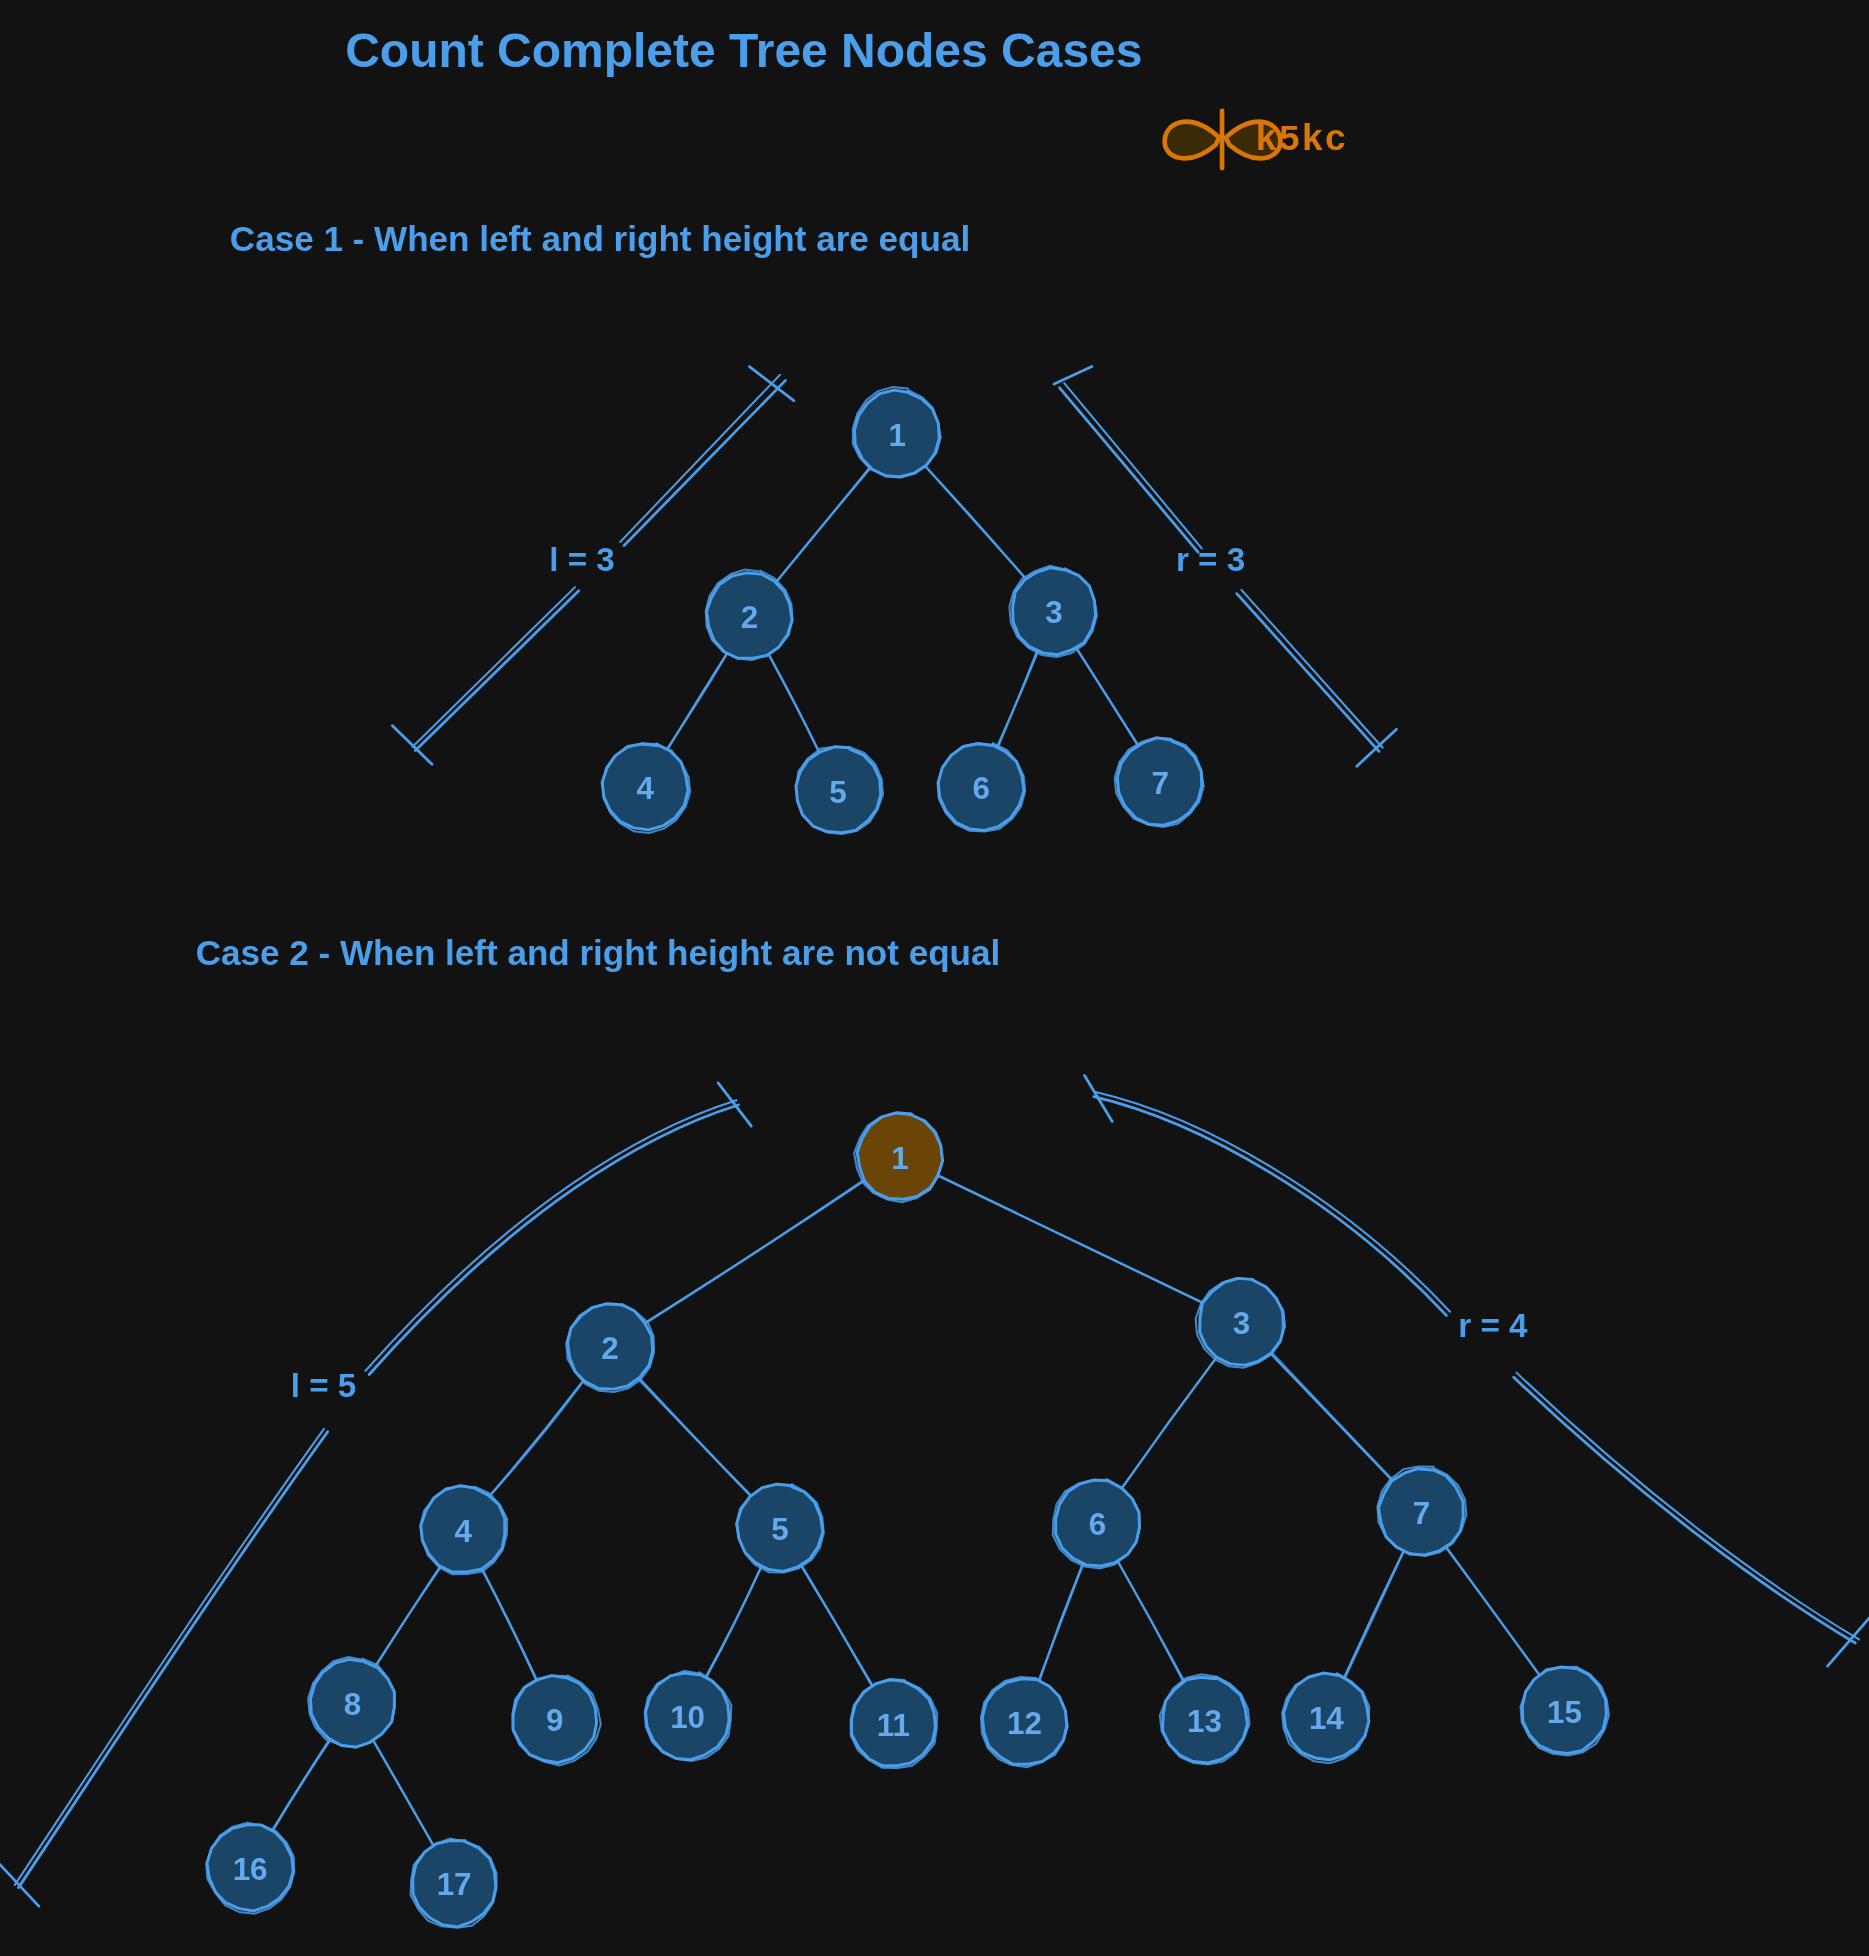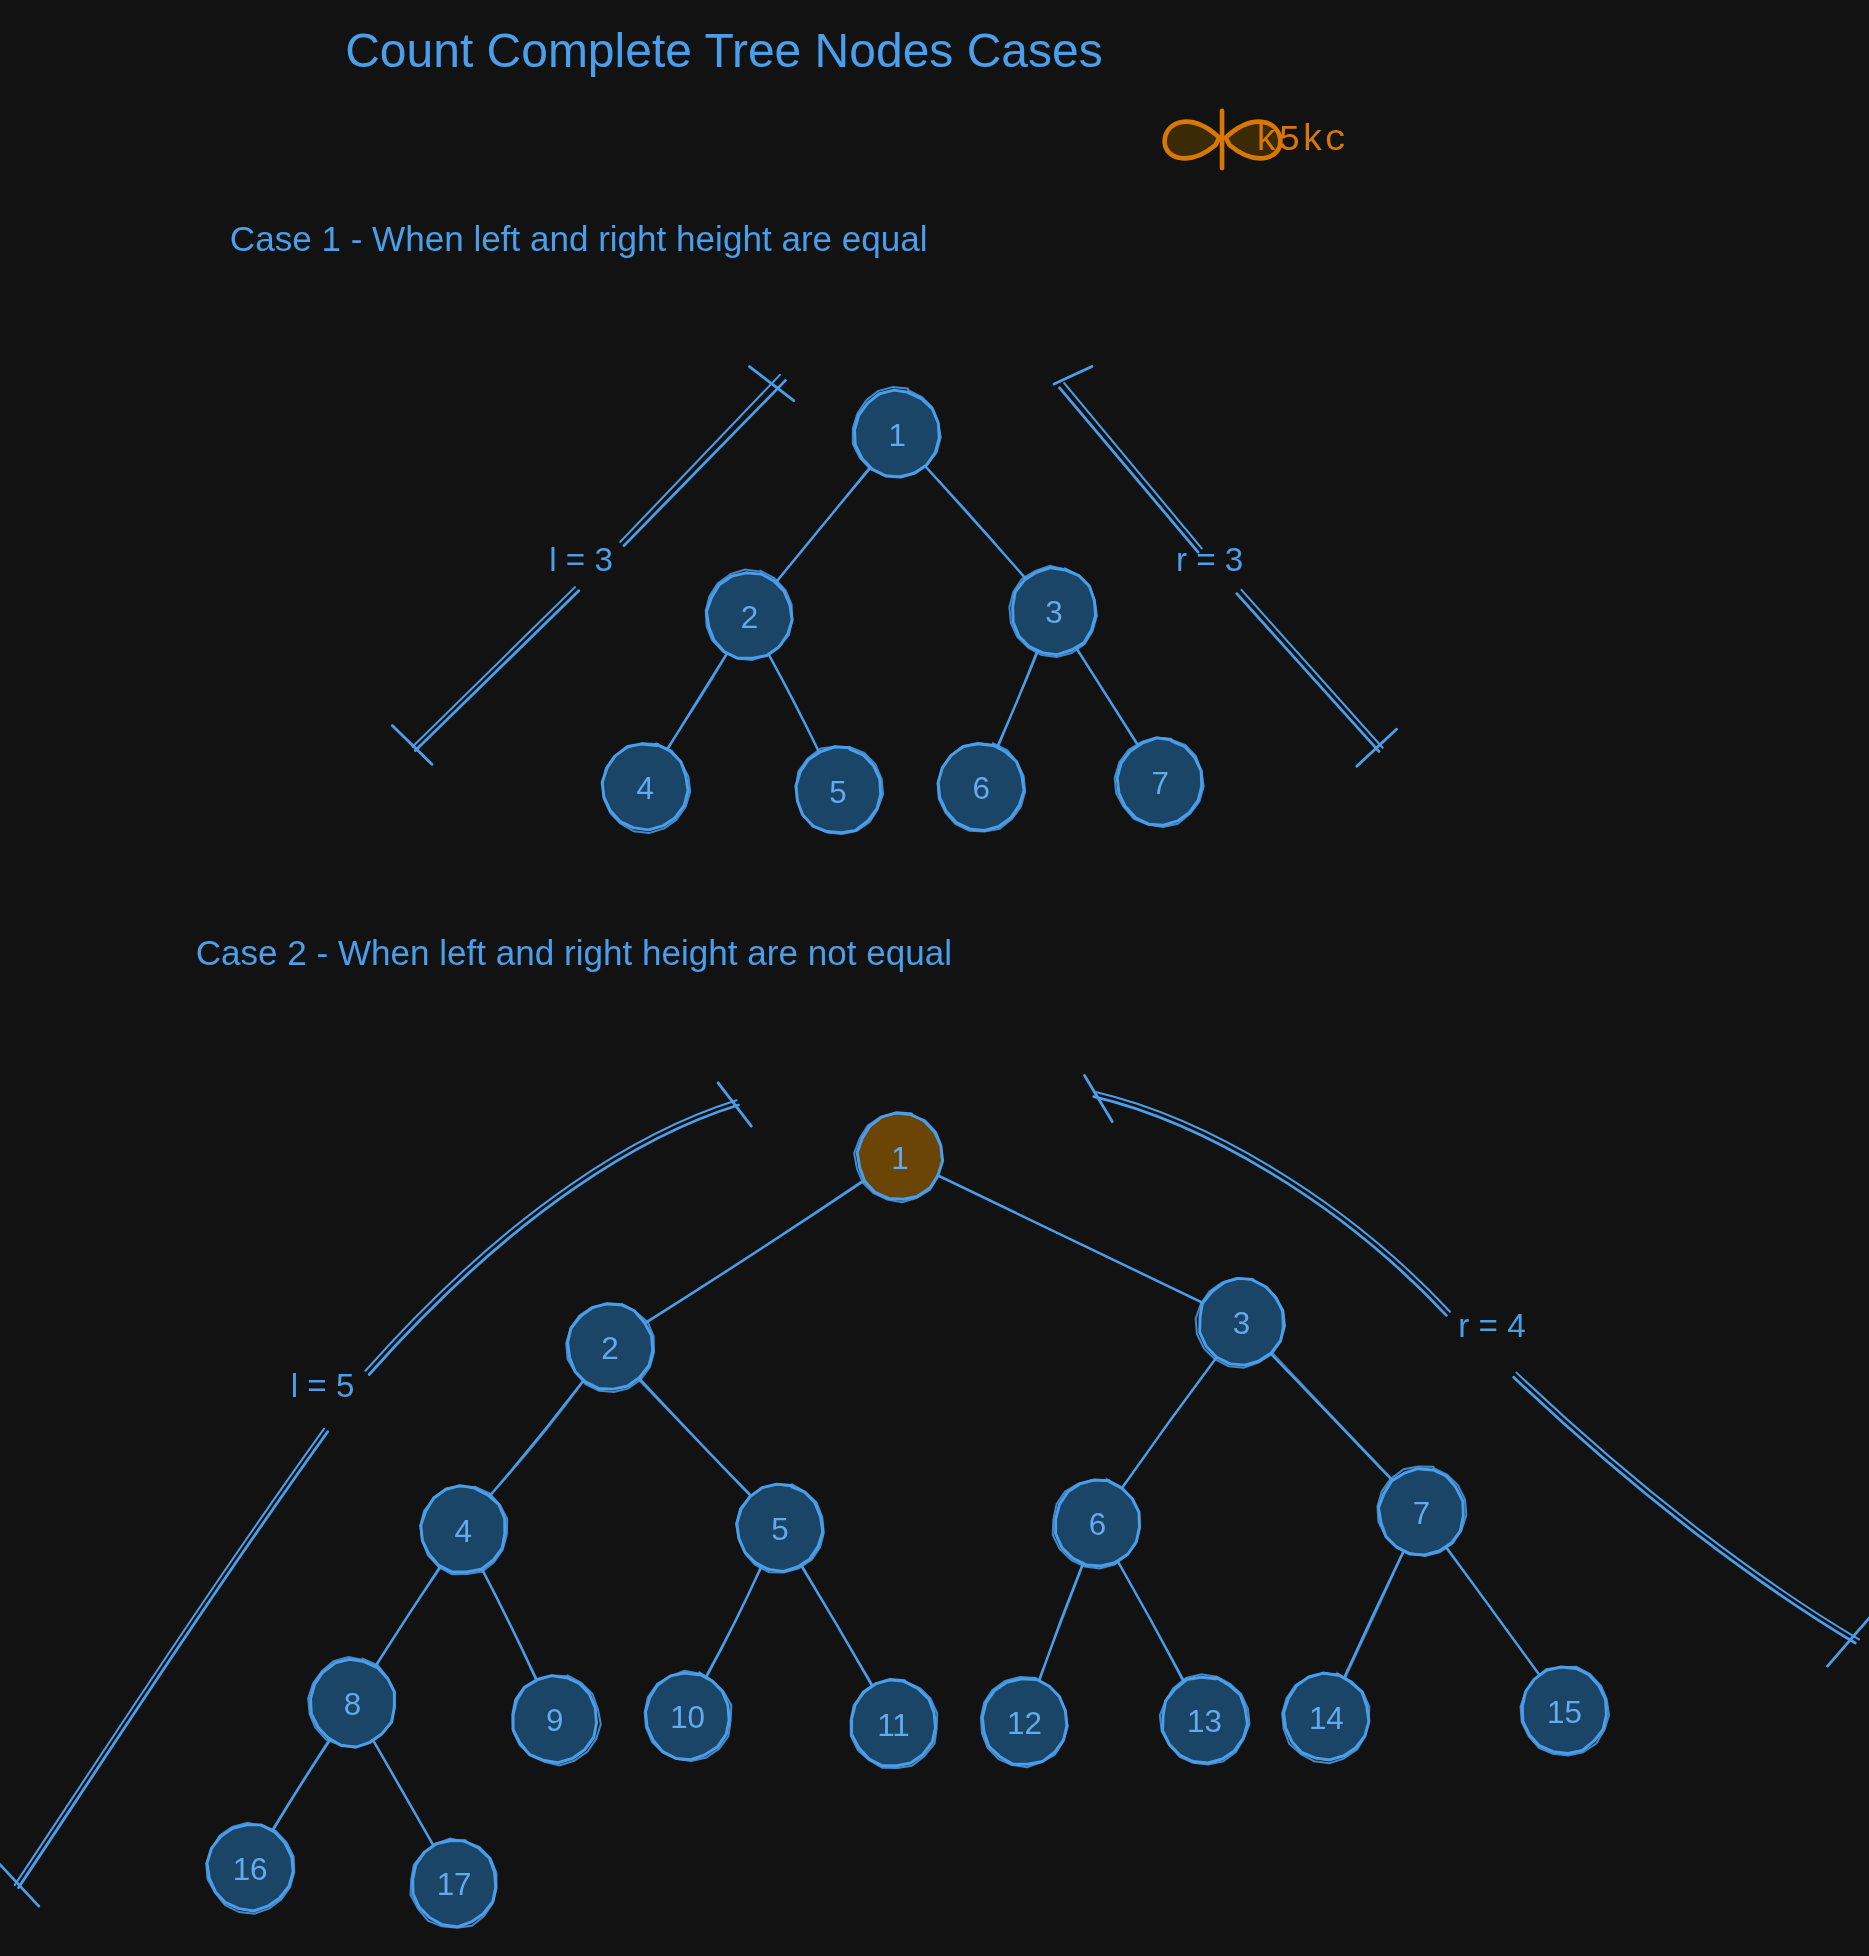--- a/index.html
+++ b/index.html
@@ -11,20 +11,21 @@
     width: 1870px;
     height: 1957px;
     font-family: "Liberation Sans", sans-serif;
     overflow: hidden;
     position: relative;
   }
   #root {
     position: relative;
     width: 1870px;
     height: 1616px;
+    font-weight: bold;
   }
   svg.board {
     position: absolute;
     top: 0; left: 0;
     width: 1870px;
     height: 1957px;
     display: block;
   }
   .title-text {
     font-size: 52px;

